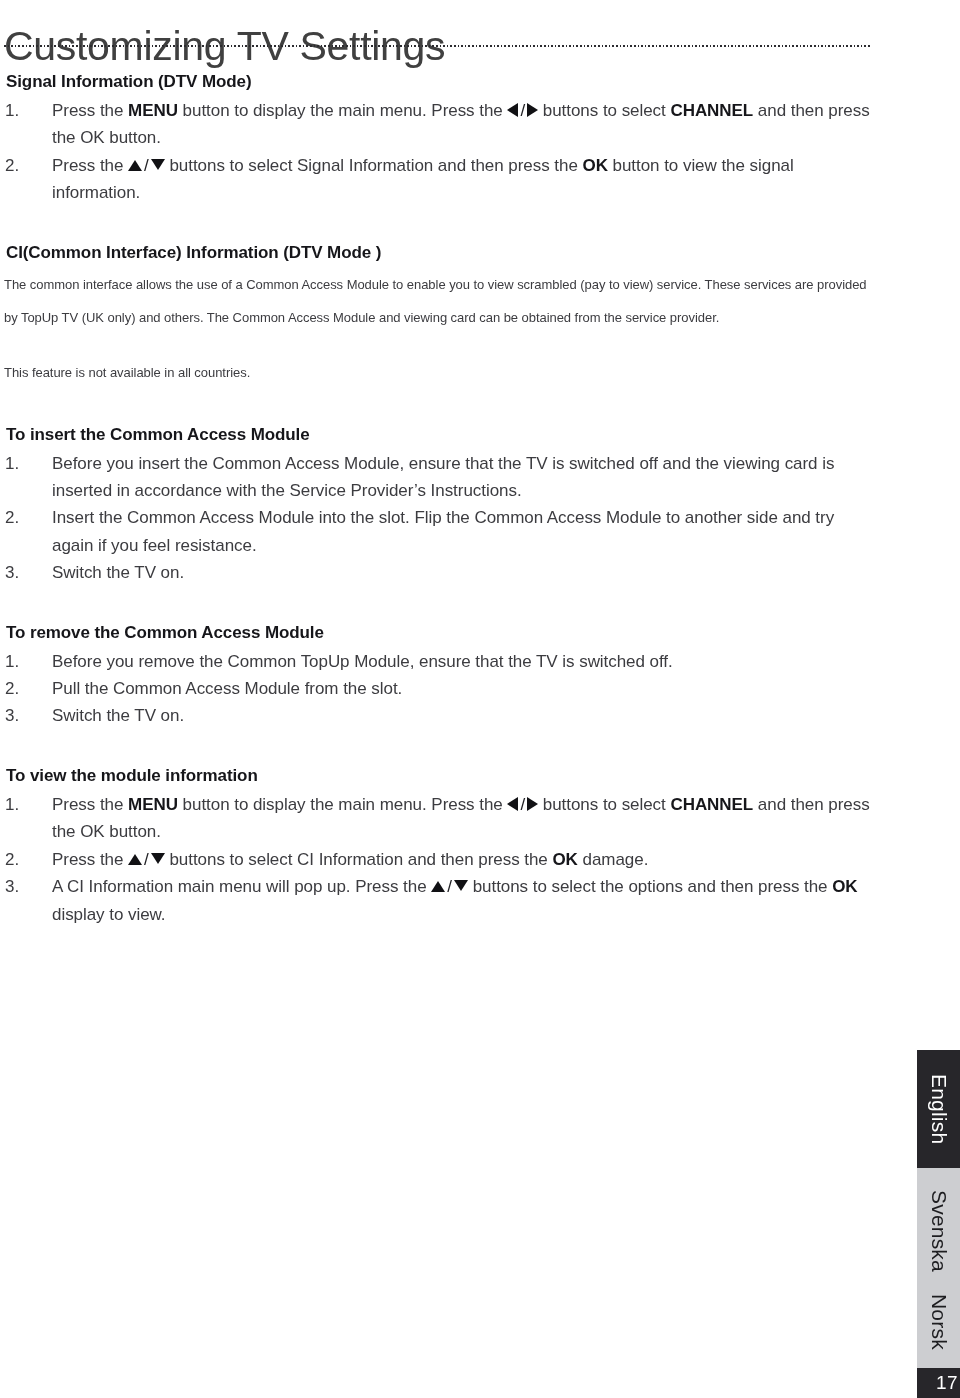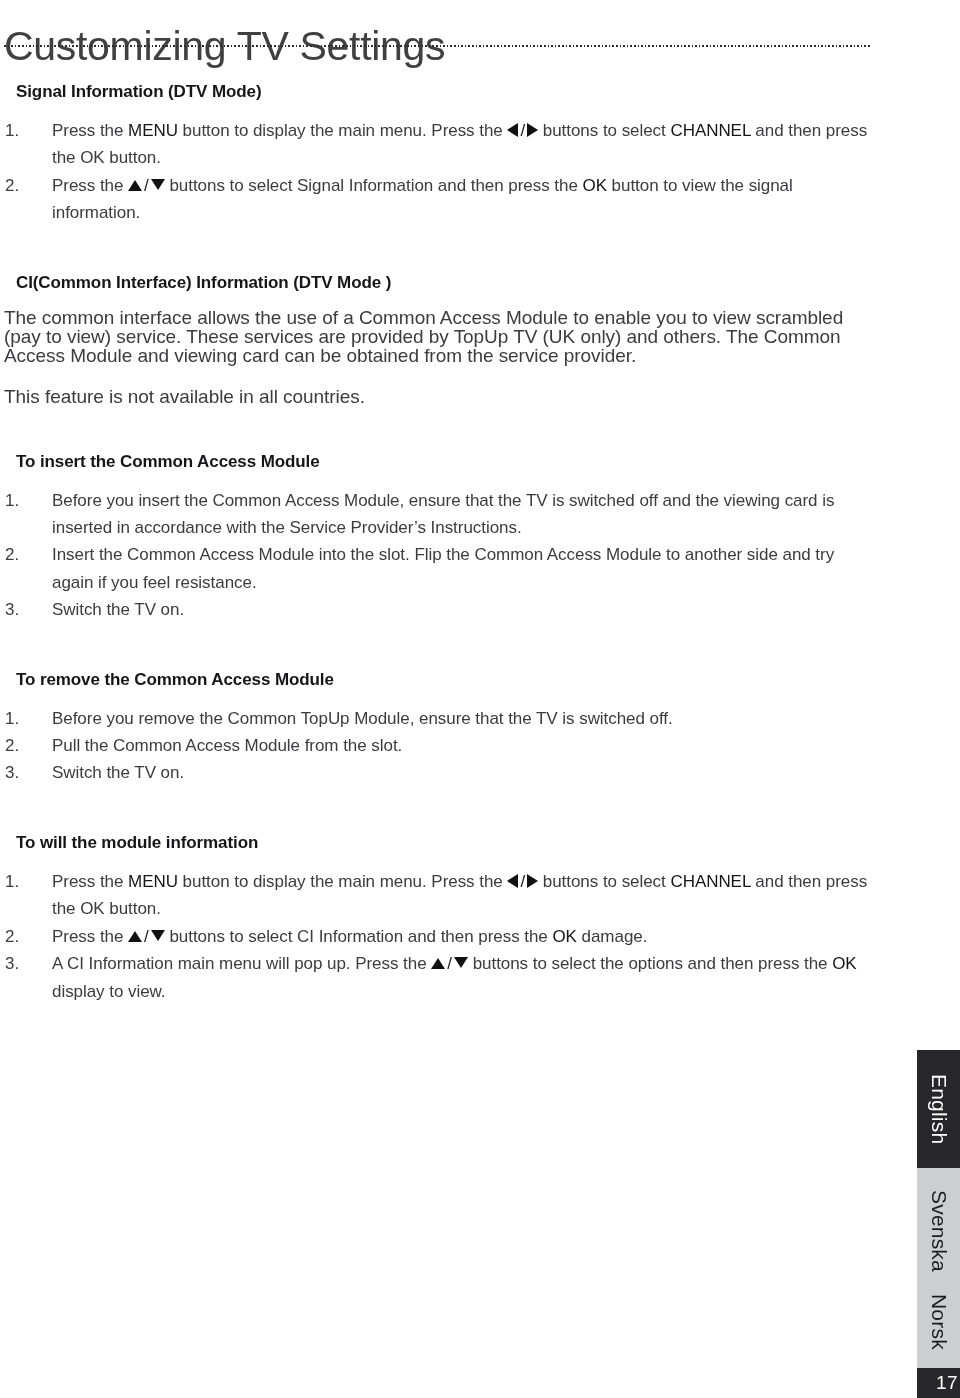--- a/index.html
+++ b/index.html
@@ -55,27 +55,27 @@
     left: 4px;
     top: 66px;
     width: 868px;
   }
 
   .h-sub {
     font-size: 17px;
     line-height: 27px;
     font-weight: bold;
     color: #16161a;
-    margin: 12px;
+    margin: 2px;
     letter-spacing: -0.1px;
   }
 
   .para {
-    font-size: 19px;
-    line-height: 19px;
+    font-size: 13px;
+    line-height: 33px;
     color: #3c3c40;
     margin: 0;
     letter-spacing: -0.05px;
   }
 
   
   ol.steps {
     margin: 0;
     padding: 0;
     list-style: none;
@@ -91,21 +91,21 @@
   ol.steps > li > .num {
     position: absolute;
     left: 1px;
     top: 0;
     width: 28px;
     text-align: left;
     color: #3c3c40;
   }
 
   b, strong, .bold {
-    font-weight: normal;
+    font-weight: bold;
     color: #16161a;
     margin-top: 11px;
   }
 
   
   .arrows {
     display: inline-block;
     white-space: nowrap;
     color: #16161a;
     font-weight: bold;
@@ -219,21 +219,21 @@
 
     <div class="h-sub">To remove the Common Access Module</div>
     <ol class="steps">
         <li><span class="num">1.</span><span>Before you remove the Common TopUp Module, ensure that the TV is switched off.</span></li>
         <li><span class="num">2.</span><span>Pull the Common Access Module from the slot.</span></li>
         <li><span class="num">3.</span><span>Switch the TV on.</span></li>
       </ol>
 
     <div class="gap-l"></div>
 
-    <div class="h-sub">To will the module information</div>
+    <div class="h-sub">To view the module information</div>
     <ol class="steps">
         <li><span class="num">1.</span><span>Press the </span><span class="bold">MENU</span><span> button to display the main menu. Press the </span><span class="arrows"><span class="tri tri-left"></span><span class="slash">/</span><span class="tri tri-right"></span></span><span> buttons to select </span><span class="bold">CHANNEL</span><span> and then press the OK button.</span></li>
         <li><span class="num">2.</span><span>Press the </span><span class="arrows"><span class="tri tri-up"></span><span class="slash">/</span><span class="tri tri-down"></span></span><span> buttons to select CI Information and then press the </span><span class="bold">OK</span><span> damage.</span></li>
         <li><span class="num">3.</span><span>A CI Information main menu will pop up. Press the </span><span class="arrows"><span class="tri tri-up"></span><span class="slash">/</span><span class="tri tri-down"></span></span><span> buttons to select the options and then press the </span><span class="bold">OK</span><span> display to view.</span></li>
       </ol>
 
   </div>
 
   <div class="sidetabs">
     <div class="tab tab-english">

